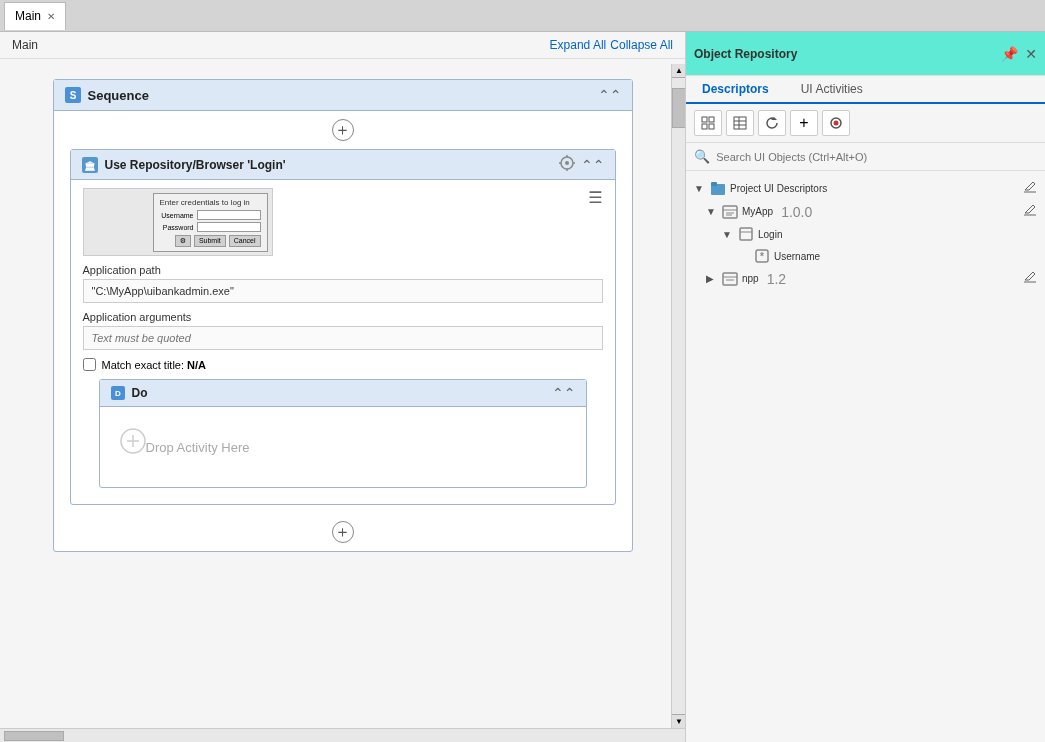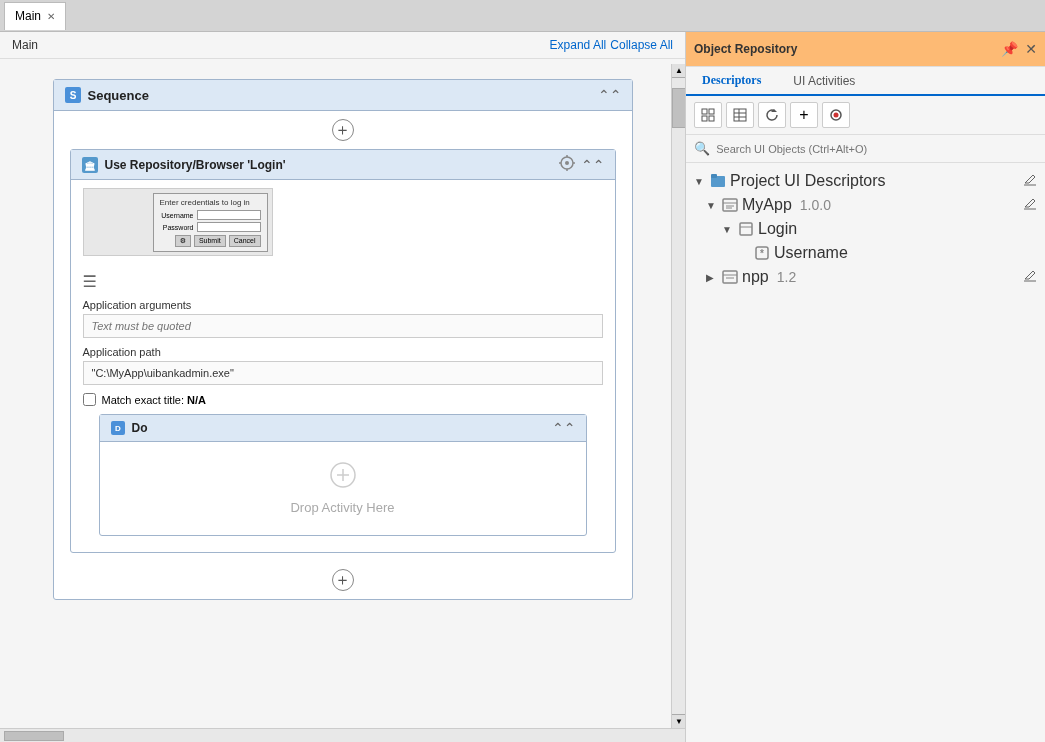--- a/index.html
+++ b/index.html
@@ -48,21 +48,21 @@
 
     
     .use-app-block {
       border: 1.5px solid #a0b4cc; border-radius: 3px; margin: 0 16px 8px 16px; background: #fff;
     }
     .use-app-header {
       display: flex; align-items: center; justify-content: space-between; background: #dce8f5; padding: 5px 10px; border-bottom: 1px solid #a0b4cc;
     }
     .use-app-title { display: flex; align-items: center; gap: 6px; font-size: 12px; font-weight: 600; color: #222; }
     .use-app-body { padding: 8px 12px; }
-    .app-screenshot-row { display: flex; gap: 8px; align-items: flex-start; margin-bottom: 8px; flex-direction: column; }
+    .app-screenshot-row { display: flex; gap: 8px; align-items: flex-start; margin-bottom: 8px; }
     .app-screenshot {
       width: 190px; height: 68px; background: #e8e8e8; border: 1px solid #ccc; display: flex; align-items: center; justify-content: center; position: relative; overflow: hidden;
     }
     .app-screenshot-inner { display: flex; flex-direction: column; align-items: center; justify-content: center; width: 100%; height: 100%; }
     .app-screenshot-dialog {
       position: absolute; right: 4px; top: 4px; background: #f0f0f0; border: 1px solid #999; padding: 4px 6px; font-size: 8px; width: 115px;
     }
     .dialog-title { font-size: 8px; color: #333; margin-bottom: 3px; }
     .dialog-row { display: flex; align-items: center; gap: 3px; margin-bottom: 2px; }
     .dialog-label { font-size: 7px; width: 34px; text-align: right; }
@@ -80,57 +80,57 @@
 
     
     .do-block {
       border: 1.5px solid #a0b4cc; border-radius: 3px; margin: 8px 16px; background: #fff;
     }
     .do-header {
       display: flex; align-items: center; justify-content: space-between; background: #dce8f5; padding: 5px 10px; border-bottom: 1px solid #a0b4cc;
     }
     .do-title { display: flex; align-items: center; gap: 6px; font-size: 12px; font-weight: 600; color: #222; }
     .do-body {
-      display: flex; flex-direction: column; align-items: center; justify-content: flex-start; padding: 20px; min-height: 80px; color: #aaa;
+      display: flex; align-items: center; justify-content: flex-start; padding: 20px; min-height: 80px; color: #aaa;
     }
     .drop-circle { font-size: 22px; color: #bbb; margin-bottom: 6px; }
     .drop-text { font-size: 13px; color: #aaa; }
 
     
     .right-panel {
       width: 360px; background: #f5f5f5; border-left: 1px solid #ccc; display: flex; flex-direction: column;
     }
     .right-header {
-      display: flex; align-items: center; justify-content: space-between; padding: 4px 8px; background: #fdba74; border-bottom: 1px solid #ddd; height: 35px;
+      display: flex; align-items: center; justify-content: space-between; padding: 4px 8px; background: #5eead4; border-bottom: 1px solid #ddd; height: 44px;
     }
     .right-title { font-size: 12px; font-weight: 600; color: #333; }
     .right-header-icons { display: flex; gap: 6px; }
     .right-header-icons span { font-size: 14px; cursor: pointer; color: #555; }
 
     .right-tabs { display: flex; border-bottom: 2px solid #0066cc; }
     .right-tab {
       padding: 6px 16px; font-size: 12px; cursor: pointer; color: #555; background: transparent; border: none;
     }
-    .right-tab.active { color: #0066cc; border-bottom: 2px solid #0066cc; margin-bottom: -2px; font-weight: 600; font-family: Liberation Serif, serif; }
+    .right-tab.active { color: #0066cc; border-bottom: 2px solid #0066cc; margin-bottom: -2px; font-weight: 600; }
 
     .right-toolbar {
       display: flex; align-items: center; gap: 4px; padding: 6px 8px; border-bottom: 1px solid #ddd; background: #f5f5f5;
     }
     .right-toolbar button {
       background: #fff; border: 1px solid #ccc; padding: 3px 6px; cursor: pointer; font-size: 14px; border-radius: 2px; display: flex; align-items: center; justify-content: center; width: 28px; height: 26px;
     }
 
     .search-row { padding: 6px 8px; border-bottom: 1px solid #ddd; display: flex; align-items: center; gap: 6px; }
     .search-icon-span { color: #888; font-size: 13px; }
     .search-input { flex: 1; border: none; background: transparent; font-size: 11px; outline: none; color: #333; }
 
     .tree-area { flex: 1; overflow: auto; padding: 6px 0; }
     .tree-item { display: flex; align-items: center; padding: 3px 8px; gap: 4px; cursor: pointer; }
     .tree-chevron { font-size: 10px; color: #555; cursor: pointer; width: 12px; }
-    .tree-label { font-size: 16px; color: #333; }
+    .tree-label { font-size: 10px; color: #333; }
     .tree-version { font-size: 14px; color: #888; margin-left: 4px; }
     .tree-action { margin-left: auto; font-size: 14px; color: #888; cursor: pointer; }
 
     .indent-1 { padding-left: 20px; }
     .indent-2 { padding-left: 36px; }
     .indent-3 { padding-left: 52px; }
 
     .bottom-scrollbar {
       height: 14px; background: #e8e8e8; border-top: 1px solid #ccc; display: flex; align-items: center;
     }
@@ -235,27 +235,27 @@
                     <div class="dialog-btn">Submit</div>
                     <div class="dialog-btn">Cancel</div>
                   </div>
                 </div>
               </div>
               <div style="flex:1"></div>
               <span class="hamburger-btn">☰</span>
             </div>
 
             <div class="field-section">
+              <div class="field-label">Application path</div>
+              <input type="text" class="field-input" value="&quot;C:\MyApp\uibankadmin.exe&quot;" style="">
+            </div>
+
+            <div class="field-section">
               <div class="field-label">Application arguments</div>
               <input type="text" class="field-input field-placeholder" placeholder="Text must be quoted" style="">
-            </div>
-
-            <div class="field-section">
-              <div class="field-label">Application path</div>
-              <input type="text" class="field-input" value="&quot;C:\MyApp\uibankadmin.exe&quot;" style="">
             </div>
 
             <div class="checkbox-row">
               <input type="checkbox" style="">
               <span>
                 <span>Match exact title:</span>
                 <strong>N/A</strong>
               </span>
             </div>
 

